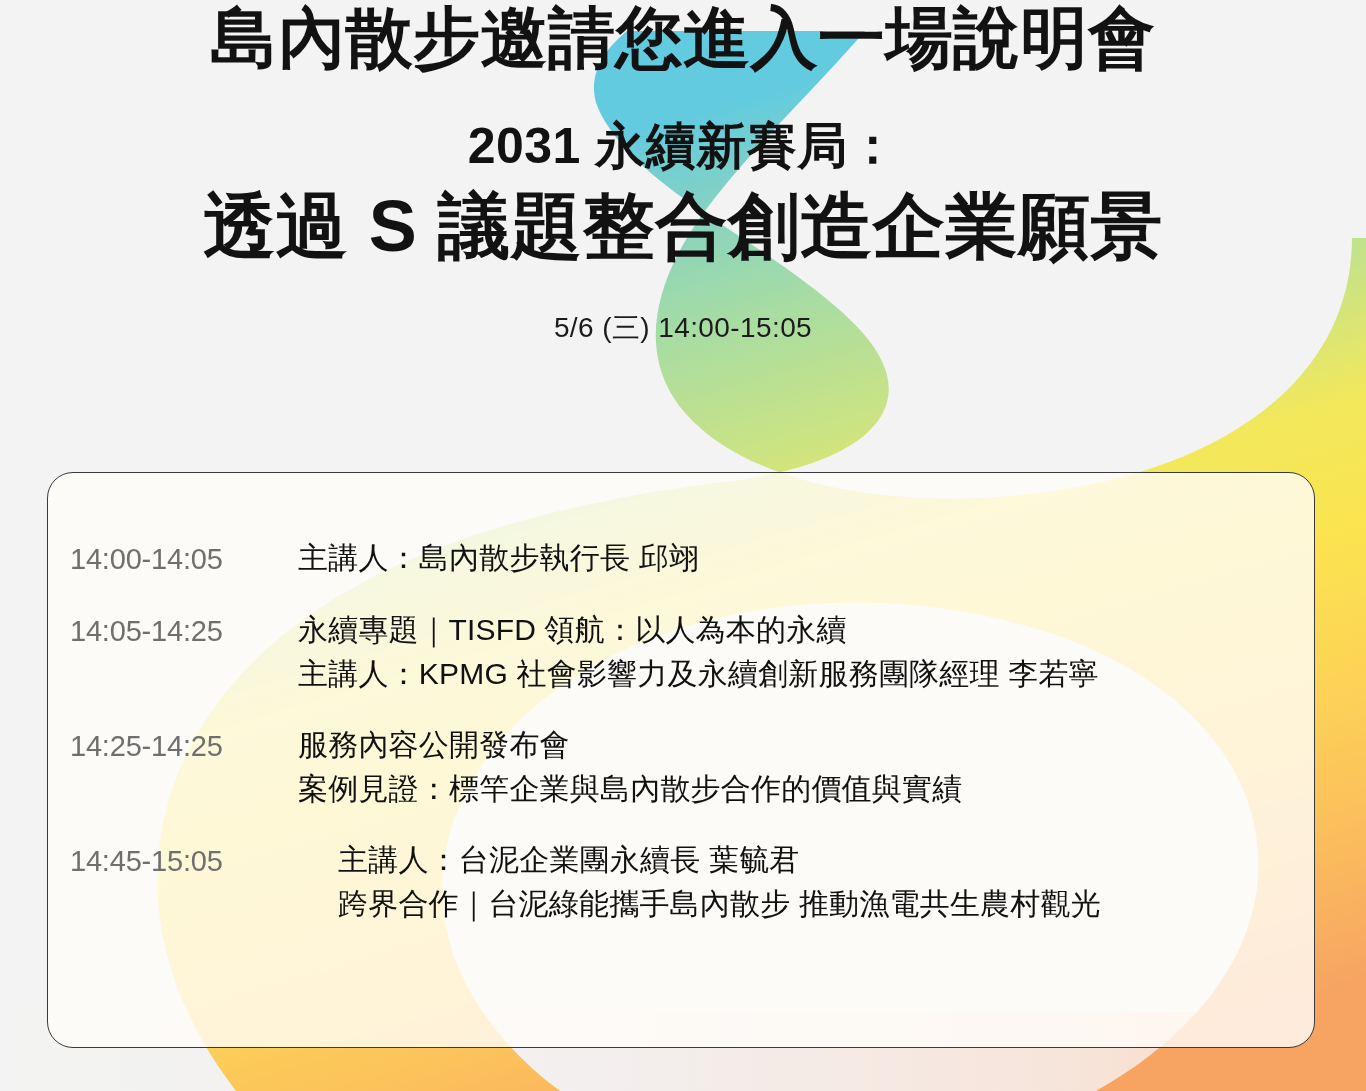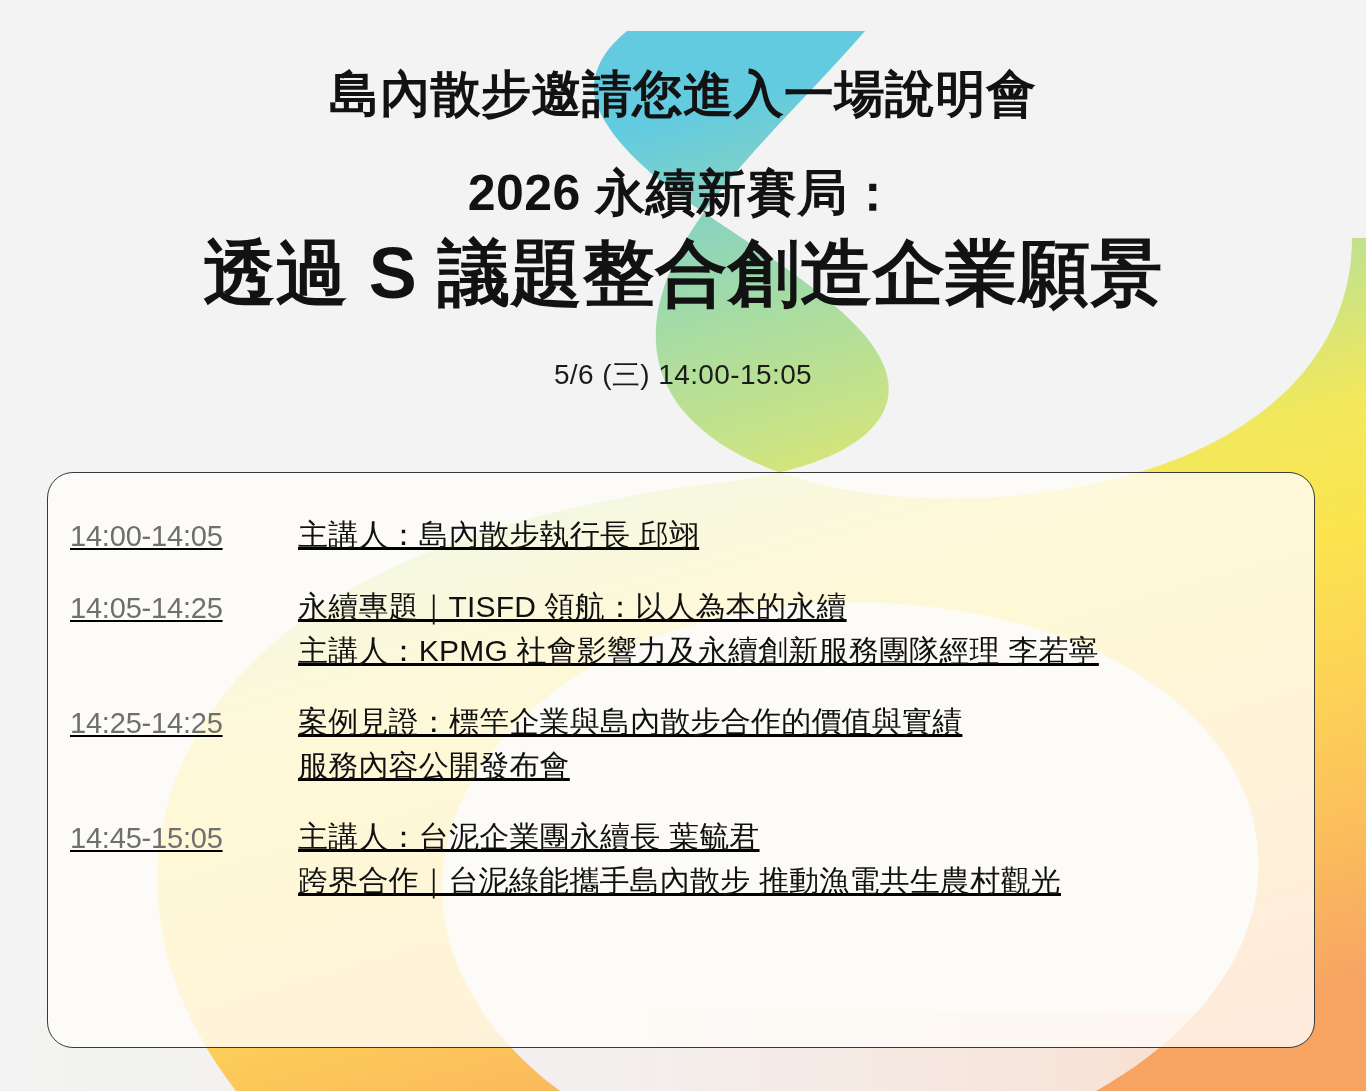--- a/index.html
+++ b/index.html
@@ -37,22 +37,21 @@
     position: absolute;
     left: 0;
     top: 0;
     width: 1366px;
     text-align: center;
     z-index: 5;
   }
 
   .title-main {
     margin: 0;
-    padding-top: 66px;
-    font-size: 50px;
+    font-size: 67px;
     line-height: 1.12;
     font-weight: 700;
     letter-spacing: 0.5px;
     color: #121212;
     font-family: "Liberation Sans", "DejaVu Sans", sans-serif;
   }
 
   .subtitle-1 {
     margin: 0;
     padding-top: 42px;
@@ -88,30 +87,29 @@
     position: absolute;
     left: 47px;
     top: 472px;
     width: 1268px;
     height: 576px;
     box-sizing: border-box;
     border: 1.4px solid #3a3a3a;
     border-radius: 26px;
     background: rgba(255, 253, 249, 0.80);
     z-index: 4;
-    padding: 40px 28px 0 22px;
-    text-decoration: underline;
+    padding: 63px 28px 0 22px;
   }
 
   .schedule-row {
     display: flex;
     align-items: flex-start;
     margin-bottom: 27px;
   }
-  .schedule-row:last-child { margin-bottom: 16px; }
+  .schedule-row:last-child { margin-bottom: 16px; gap: 40px; }
 
   .row-time {
     width: 228px;
     flex: 0 0 228px;
     font-size: 29px;
     line-height: 1.48;
     color: #6f6f6f;
     font-weight: 400;
     letter-spacing: -0.2px;
     padding-top: 2px;
@@ -257,21 +255,21 @@
           C 898 402, 894 368, 862 332
           C 828 294, 766 254, 706 214
           C 652 178, 614 144, 598 108
           C 588 84, 596 56, 627 31
           Z" fill="url(#ribbonGrad)"></path>
     </g>
   </svg>
 
   <div class="header">
     <h1 class="title-main">島內散步邀請您進入一場說明會</h1>
-    <h2 class="subtitle-1">2026 永續新賽局：</h2>
+    <h2 class="subtitle-1">2031 永續新賽局：</h2>
     <h2 class="subtitle-2">透過 S 議題整合創造企業願景</h2>
     <p class="datetime">5/6 (三)  14:00-15:05</p>
   </div>
 
   <div class="schedule-card">
 
     <div class="schedule-row">
       <div class="row-time">14:00-14:05</div>
       <div class="row-body">
         <div class="row-line">主講人：島內散步執行長 邱翊</div>
@@ -282,22 +280,22 @@
       <div class="row-time">14:05-14:25</div>
       <div class="row-body">
         <div class="row-line">永續專題｜TISFD 領航：以人為本的永續</div>
         <div class="row-line">主講人：KPMG 社會影響力及永續創新服務團隊經理 李若寧</div>
       </div>
     </div>
 
     <div class="schedule-row">
       <div class="row-time">14:25-14:25</div>
       <div class="row-body">
+        <div class="row-line">服務內容公開發布會</div>
         <div class="row-line">案例見證：標竿企業與島內散步合作的價值與實績</div>
-        <div class="row-line">服務內容公開發布會</div>
       </div>
     </div>
 
     <div class="schedule-row">
       <div class="row-time">14:45-15:05</div>
       <div class="row-body">
         <div class="row-line">主講人：台泥企業團永續長 葉毓君</div>
         <div class="row-line">跨界合作｜台泥綠能攜手島內散步 推動漁電共生農村觀光</div>
       </div>
     </div>

